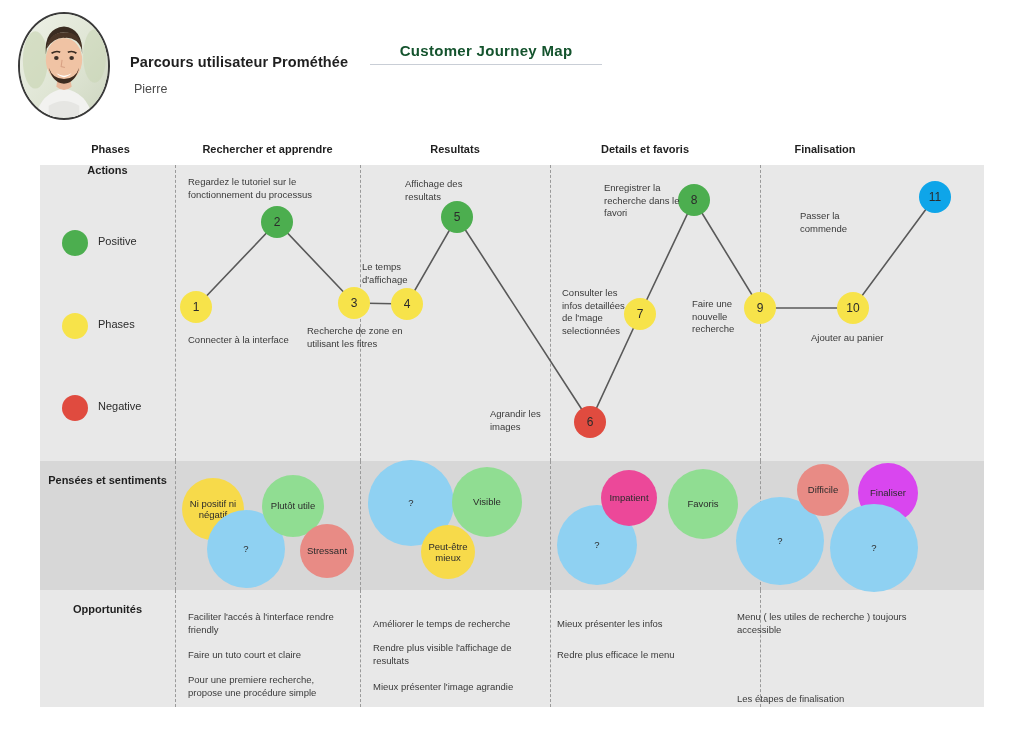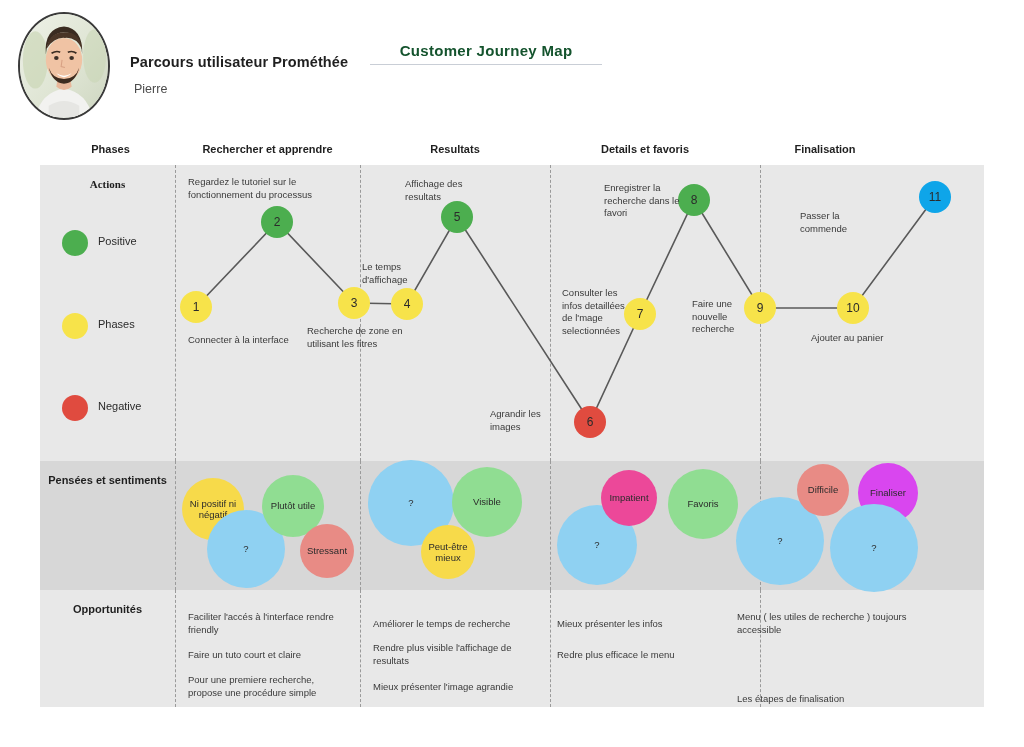--- a/index.html
+++ b/index.html
@@ -143,21 +143,21 @@
       <div class="phase-h" style="left: 135px; width: 185px;">Rechercher et apprendre</div>
       <div class="phase-h" style="left: 320px; width: 190px;">Resultats</div>
       <div class="phase-h" style="left: 510px; width: 190px;">Details et favoris</div>
       <div class="phase-h" style="left: 720px; width: 130px;">Finalisation</div>
     </div>
 
   <div class="band band-actions"></div>
   <div class="band band-thoughts"></div>
   <div class="band band-opps"></div>
 
-  <div class="band-label" style="left:40px; top:178px;font-family:Liberation Serif, serif;">Actions</div>
+  <div class="band-label" style="left:40px; top:164px;">Actions</div>
   <div class="band-label" style="left:40px; top:474px;">Pensées et sentiments</div>
   <div class="band-label" style="left:40px; top:603px;">Opportunités</div>
 
   <div id="separators">
       <div class="col-sep" style="left: 175px; top: 165px; height: 296px;"></div>
       <div class="col-sep" style="left: 175px; top: 461px; height: 129px;"></div>
       <div class="col-sep" style="left: 175px; top: 590px; height: 117px;"></div>
       <div class="col-sep" style="left: 360px; top: 165px; height: 296px;"></div>
       <div class="col-sep" style="left: 360px; top: 461px; height: 129px;"></div>
       <div class="col-sep" style="left: 360px; top: 590px; height: 117px;"></div>

